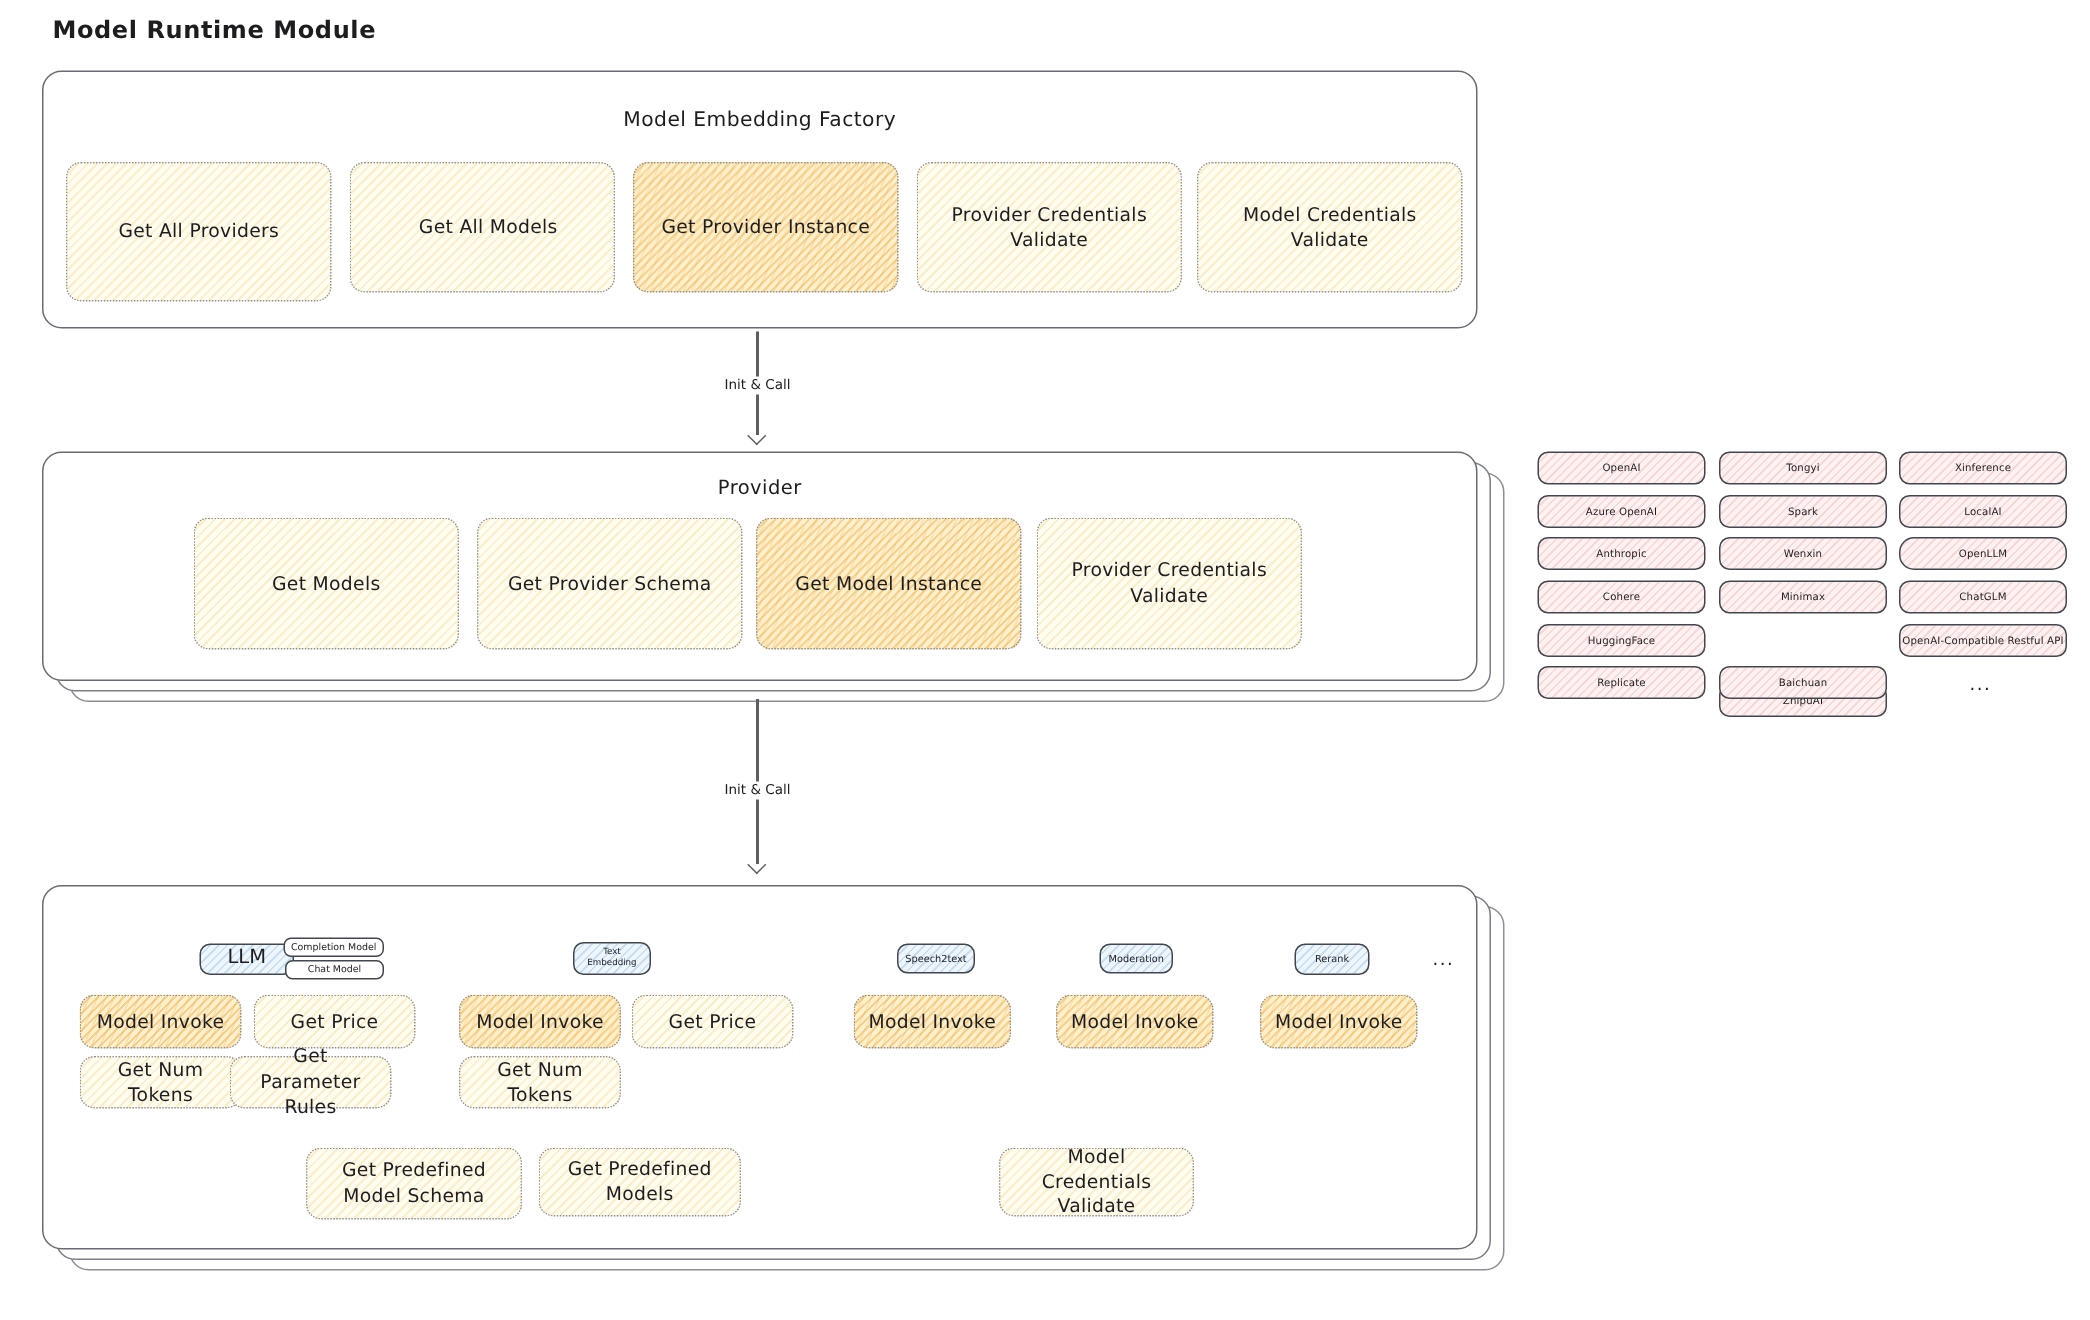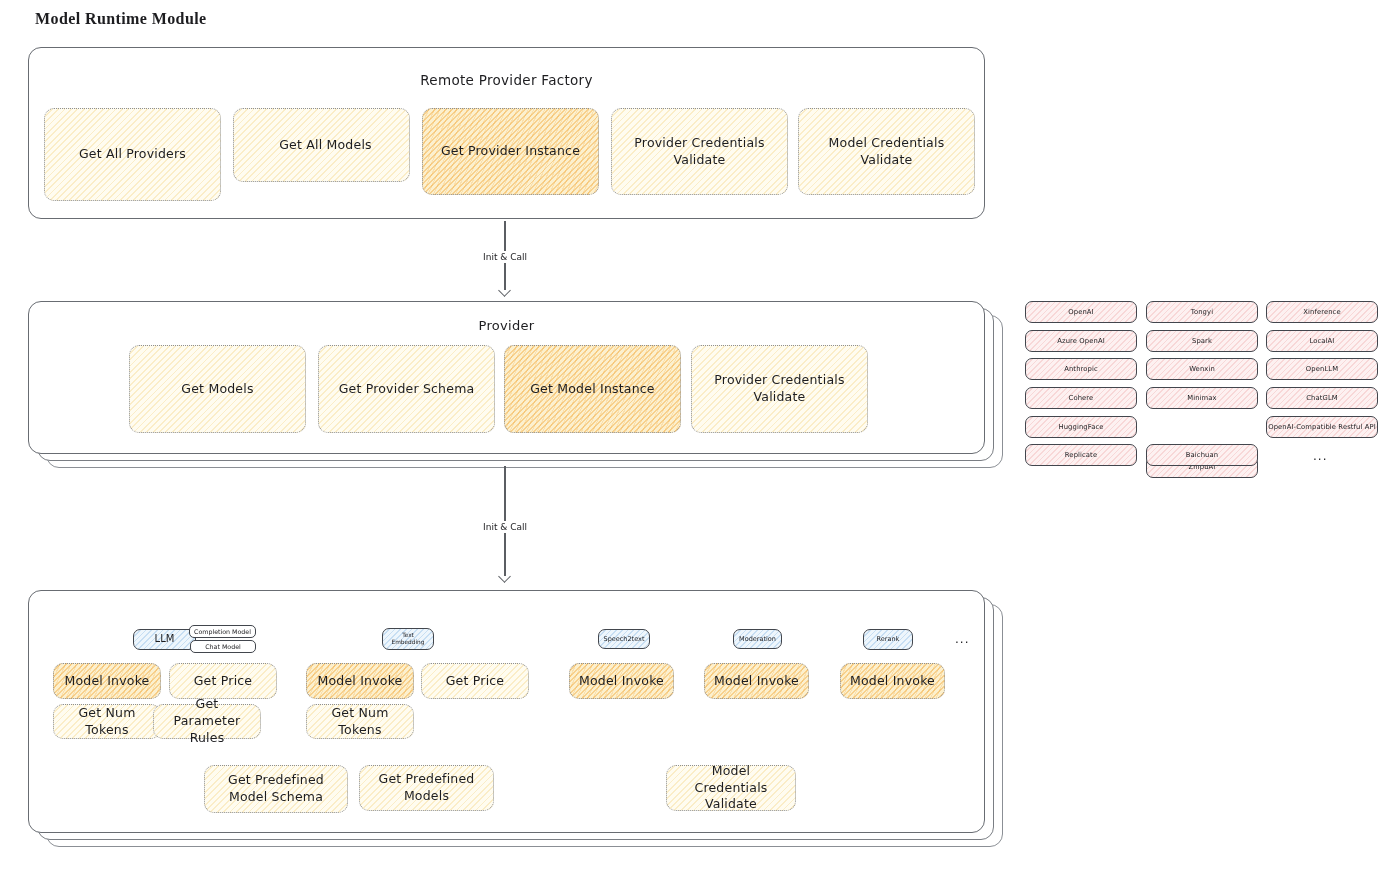--- a/index.html
+++ b/index.html
@@ -3,21 +3,21 @@
 <meta charset="utf-8">
 <style>
   * { margin:0; padding:0; box-sizing:border-box; }
   html,body { background:#ffffff; }
   .canvas {
     position:relative; width:1393px; height:880px; overflow:hidden;
     font-family:"DejaVu Sans", sans-serif; color:#1d1d20; background:#ffffff;
   }
   .main-title {
     position:absolute; left:35px; top:10px;
-    font-size:16px; font-weight:bold; letter-spacing:.4px;font-family:Liberation Serif, serif;
+    font-size:16px; font-weight:bold; letter-spacing:.4px;
   }
   
   .panel {
     position:absolute; background:#fff;
     border:1.5px solid #686c72; border-radius:13px;
   }
   .stack-wrap { position:absolute; }
   .stack-layer {
     position:absolute; inset:0; background:#fff;
     border:1.4px solid #7a7e84; border-radius:13px;
@@ -83,23 +83,23 @@
   }
 </style>
 </head>
 <body>
 
 <div class="canvas">
 
   <div class="main-title">Model Runtime Module</div>
 
   <section class="panel" style="left:28px; top:47px; width:957px; height:172px;">
-    <div class="panel-title" style="top:24px; font-size:13.5px;">Remote Provider Factory</div>
+    <div class="panel-title" style="top:24px; font-size:13.5px;">Model Embedding Factory</div>
     <div class="method" style="left:15px;  top:60px; width:177px; height:93px;">Get All Providers</div>
-    <div class="method" style="left:204px; top:60px; width:177px; height:74px;padding-left:16px;">Get All Models</div>
+    <div class="method" style="left:204px; top:60px; width:177px; height:87px;padding-left:16px;">Get All Models</div>
     <div class="method hl" style="left:393px; top:60px; width:177px; height:87px;">Get Provider Instance</div>
     <div class="method" style="left:582px; top:60px; width:177px; height:87px;">Provider Credentials Validate</div>
     <div class="method" style="left:769px; top:60px; width:177px; height:87px;">Model Credentials Validate</div>
   </section>
 
   <div class="arrow" style="left:505px; top:221px; height:74px;">
     <div class="arrow-line"></div>
     <div class="arrow-head"></div>
     <div class="arrow-label" style="top:30px;">Init &amp; Call</div>
   </div>
@@ -118,21 +118,21 @@
 
   <div>
     <div class="chip" style="left:1025px; top:301px;">OpenAI</div>
     <div class="chip" style="left:1146px; top:301px;">Tongyi</div>
     <div class="chip" style="left:1266px; top:301px;">Xinference</div>
     <div class="chip" style="left:1025px; top:330px;">Azure OpenAI</div>
     <div class="chip" style="left:1146px; top:330px;">Spark</div>
     <div class="chip" style="left:1266px; top:330px;">LocalAI</div>
     <div class="chip" style="left:1025px; top:358px;">Anthropic</div>
     <div class="chip" style="left:1146px; top:358px;">Wenxin</div>
-    <div class="chip" style="left:1266px; top:358px;">OpenLLM</div>
+    <div class="chip" style="left:1266px; top:358px;border-radius:10px;">OpenLLM</div>
     <div class="chip" style="left:1025px; top:387px;">Cohere</div>
     <div class="chip" style="left:1146px; top:387px;">Minimax</div>
     <div class="chip" style="left:1266px; top:387px;">ChatGLM</div>
     <div class="chip" style="left:1025px; top:416px;">HuggingFace</div>
     <div class="chip" style="left:1146px; top:416px;margin-top:40px;">ZhipuAI</div>
     <div class="chip" style="left:1266px; top:416px;">OpenAI-Compatible Restful API</div>
     <div class="chip" style="left:1025px; top:444px;">Replicate</div>
     <div class="chip" style="left:1146px; top:444px;">Baichuan</div>
     <div class="ellipsis" style="left:1313px; top:449px;">...</div>
   </div>
@@ -141,21 +141,21 @@
     <div class="arrow-line"></div>
     <div class="arrow-head"></div>
     <div class="arrow-label" style="top:55px;">Init &amp; Call</div>
   </div>
 
   <div class="stack-wrap" style="left:28px; top:590px; width:957px; height:243px;">
     <div class="stack-layer s2"></div>
     <div class="stack-layer s1"></div>
     <section class="panel">
 
-      <div class="tab" style="left:104px; top:38px; width:63px; height:21px; font-size:10px;">LLM</div>
+      <div class="tab" style="left:104px; top:38px; width:63px; height:21px; font-size:13px;">LLM</div>
       <div class="tag" style="left:160px; top:34px; width:67px; height:13px;">Completion Model</div>
       <div class="tag" style="left:161px; top:49px; width:66px; height:13px;">Chat Model</div>
       <div class="tab" style="left:353px; top:37px; width:52px; height:22px; font-size:5.8px; padding:0 6px;">Text Embedding</div>
       <div class="tab" style="left:569px; top:38px; width:52px; height:20px;">Speech2text</div>
       <div class="tab" style="left:704px; top:38px; width:49px; height:20px;">Moderation</div>
       <div class="tab" style="left:834px; top:38px; width:50px; height:21px;">Rerank</div>
       <div class="ellipsis" style="left:926px; top:41px;">...</div>
 
       <div class="method hl" style="left:24px;  top:72px; width:108px; height:36px;">Model Invoke</div>
       <div class="method" style="left:140px; top:72px; width:108px; height:36px;">Get Price</div>

